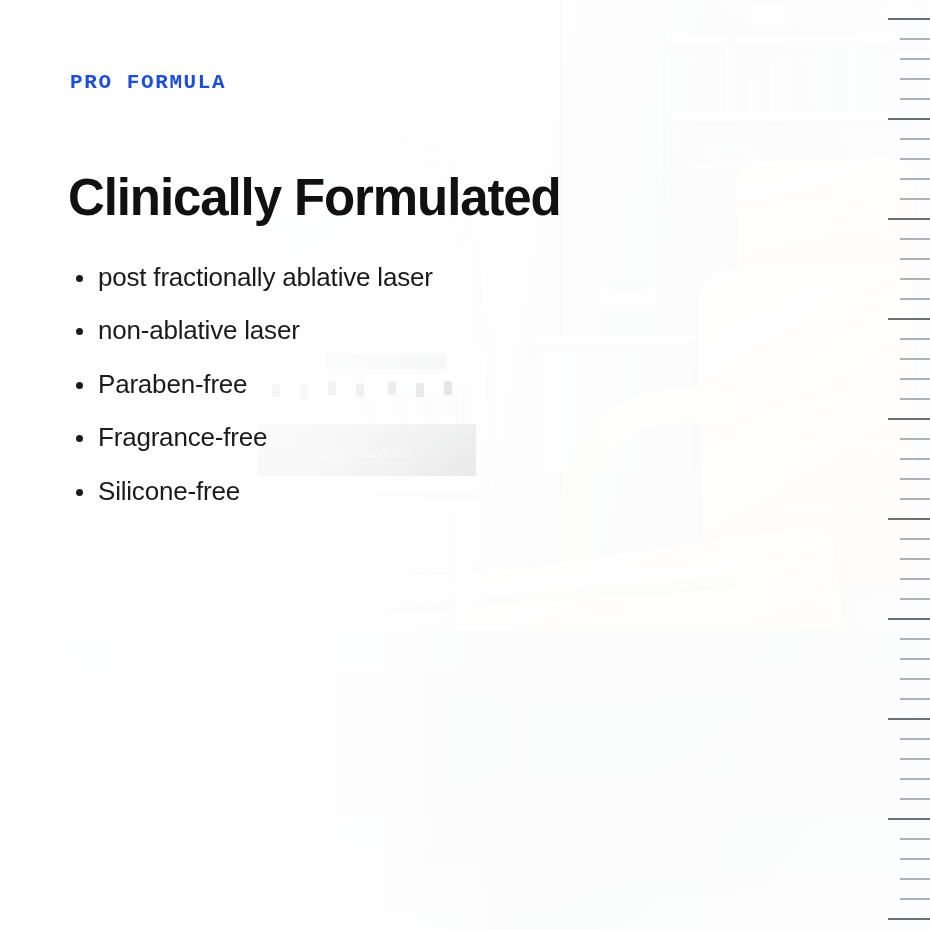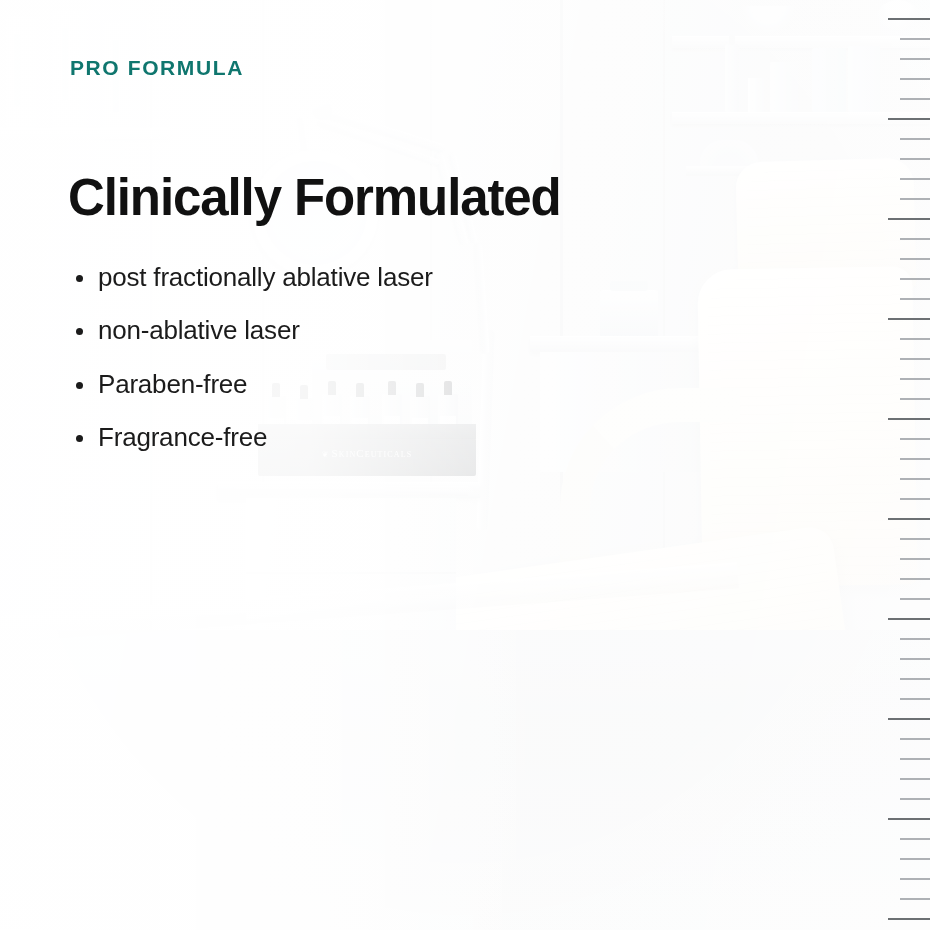--- a/index.html
+++ b/index.html
@@ -183,23 +183,23 @@
 
   
   .ruler{position:absolute;right:0;top:0;width:46px;height:930px;}
   .tick{position:absolute;right:0;height:2px;background:#6e7276;opacity:.85;}
   .tick.minor{width:30px;height:1.6px;background:#9a9ea2;opacity:.8;}
   .tick.major{width:42px;height:2.2px;background:#5c6064;opacity:.9;}
 
   
   .content{position:absolute;left:0;top:0;width:930px;height:930px;}
   .eyebrow{
-    position:absolute;left:70px;top:56px;
+    position:absolute;left:70px;top:71px;
     font-size:21px;font-weight:700;letter-spacing:1.6px;
-    color:#0f766e;white-space:nowrap;
+    color:#1d4ed8;white-space:nowrap;font-family:Liberation Mono, monospace;
   }
   .headline{
     position:absolute;left:68px;top:171px;
     font-size:51px;font-weight:700;letter-spacing:-1.1px;
     color:#111111;white-space:nowrap;line-height:1.05;
   }
   .bullets{position:absolute;left:70px;top:262px;width:470px;margin:0;padding:0;list-style:none;}
   .bullet{
     position:relative;padding-left:28px;
     font-size:26px;line-height:1.21;color:#1b1b1b;letter-spacing:-.2px;
@@ -362,16 +362,17 @@
     </div>
 
   <div class="content">
     <div class="eyebrow">PRO FORMULA</div>
     <div class="headline">Clinically Formulated</div>
     <ul class="bullets" id="bullets">
         <li class="bullet"><span class="l2">post fractionally ablative laser</span></li>
         <li class="bullet"><span class="l2">non-ablative laser</span></li>
         <li class="bullet"><span>Paraben-free</span></li>
         <li class="bullet"><span>Fragrance-free</span></li>
+        <li class="bullet"><span>Silicone-free</span></li>
       </ul>
   </div>
 
 </div>
 
 </body></html>

